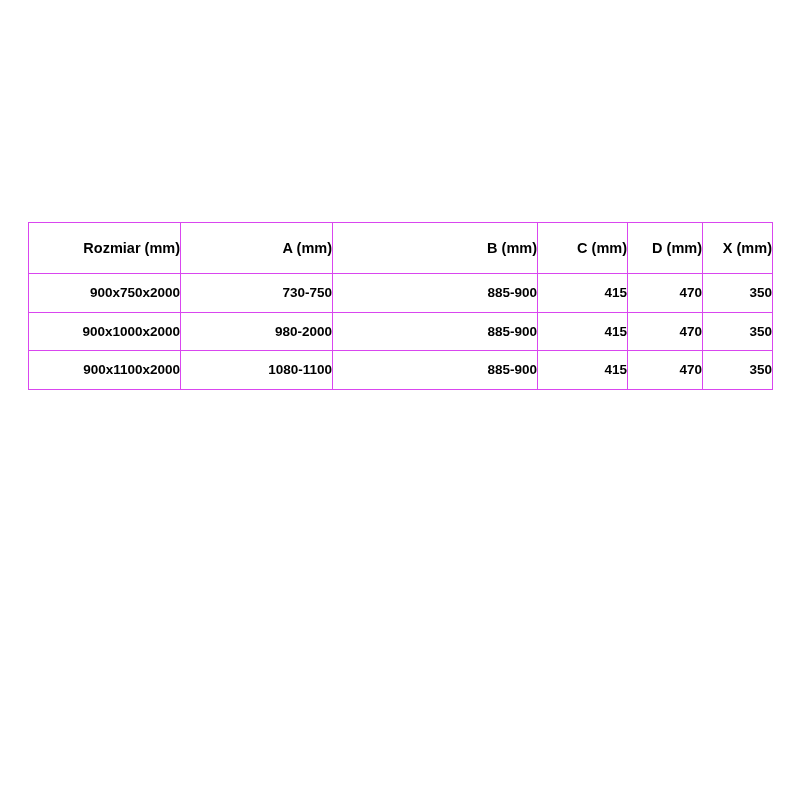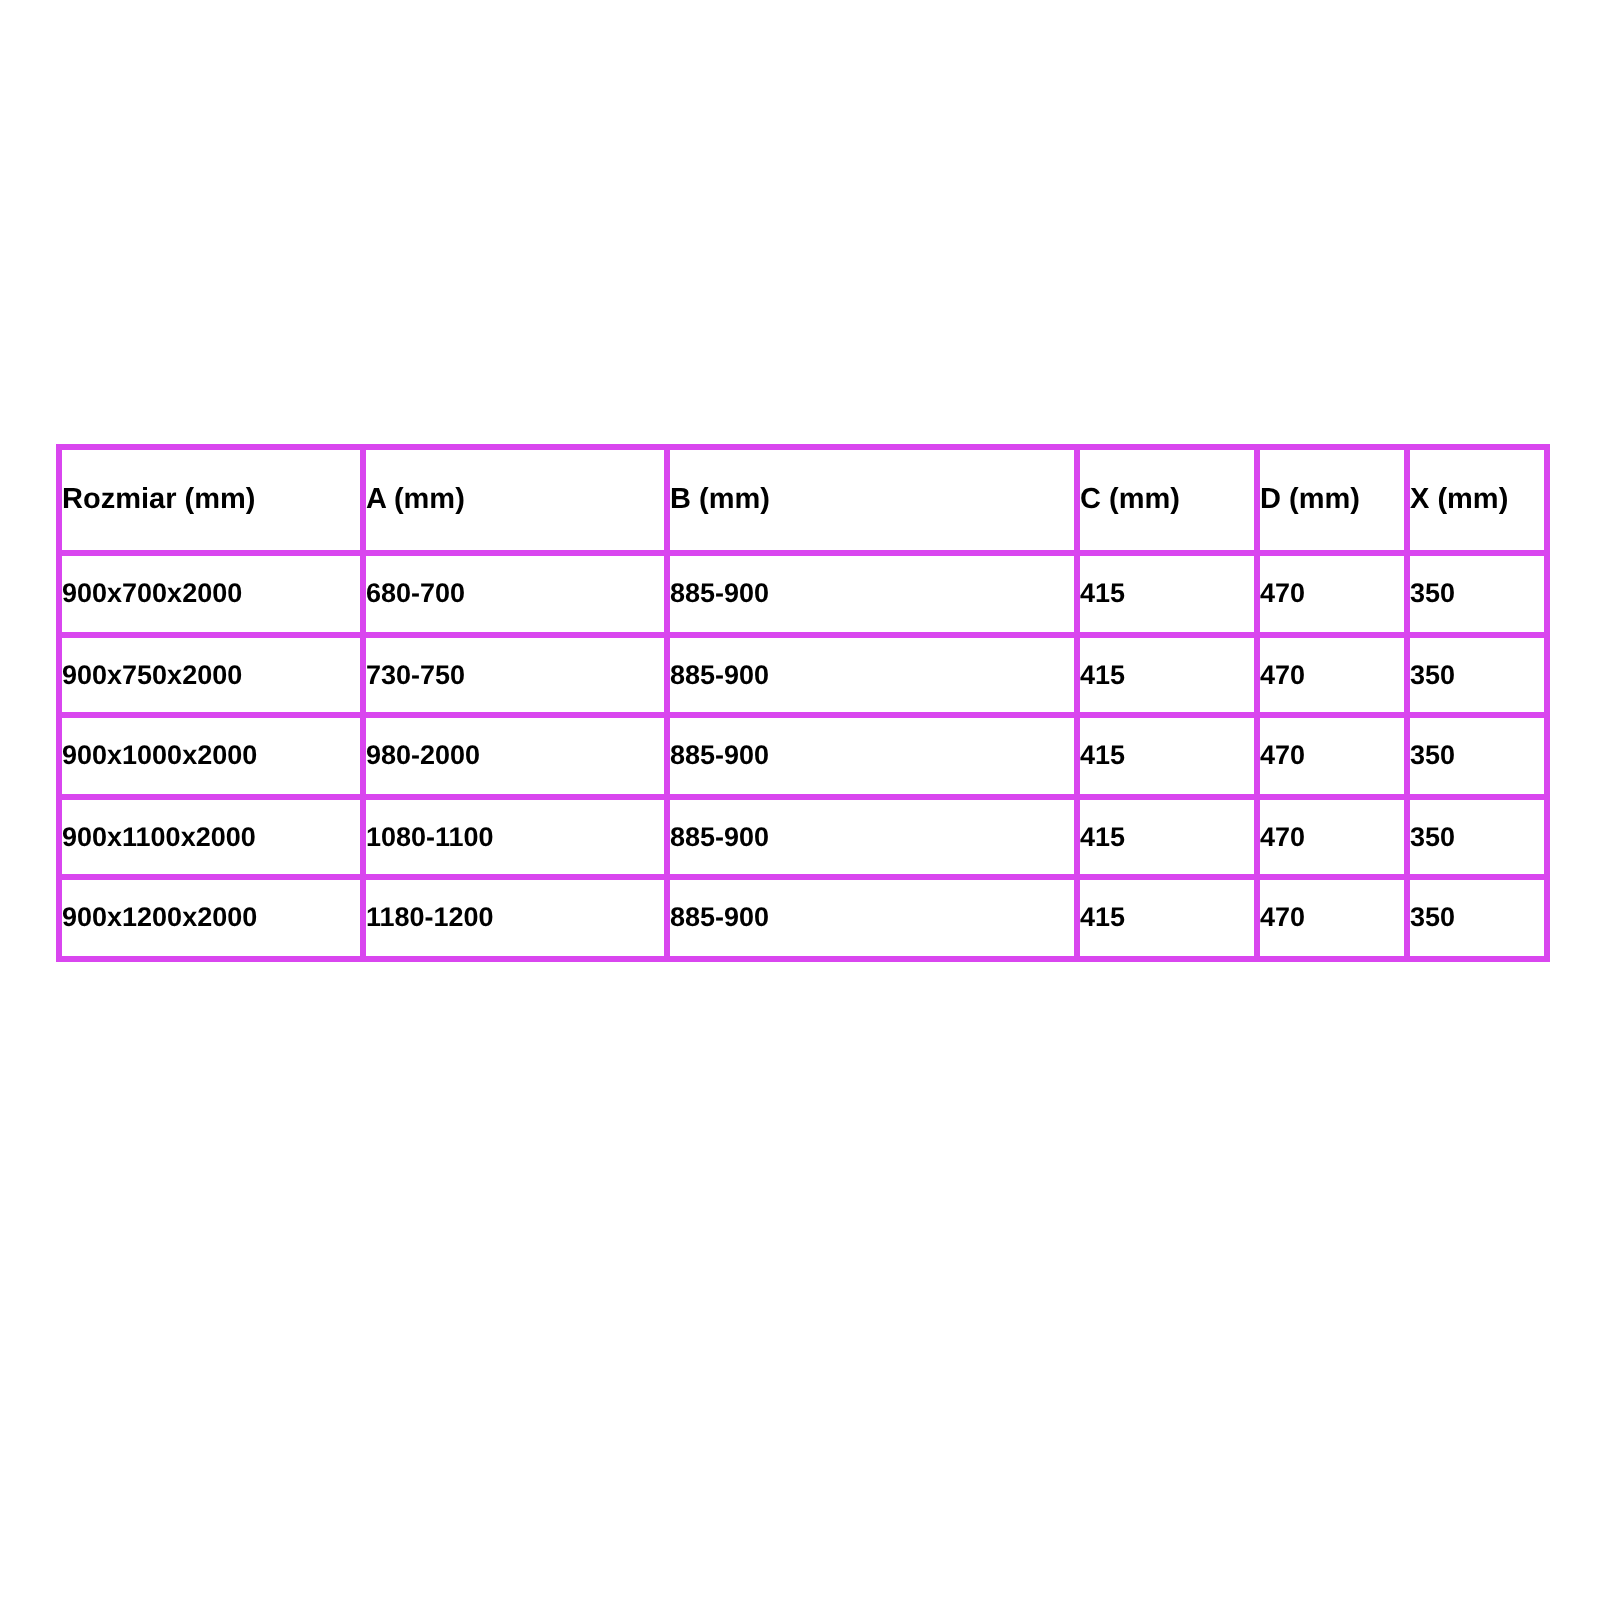--- a/index.html
+++ b/index.html
@@ -25,22 +25,22 @@
     top: 222px;
     width: 744px;
   }
   table.spec {
     border-collapse: collapse;
     width: 744px;
     table-layout: fixed;
   }
   table.spec th,
   table.spec td {
-    border: 3px solid #d946ef;
-    text-align: left;
+    border: 1px solid #d946ef;
+    text-align: right;
     vertical-align: middle;
     font-weight: bold;
     padding: 0;
   }
   table.spec th {
     height: 50px;
     font-size: 14.5px;
   }
   table.spec td {
     height: 37.5px;
@@ -75,28 +75,20 @@
           <th>Rozmiar (mm)</th>
           <th>A (mm)</th>
           <th>B (mm)</th>
           <th>C (mm)</th>
           <th>D (mm)</th>
           <th>X (mm)</th>
         </tr>
       </thead>
       <tbody>
         <tr>
-          <td class="size-cell">900x700x2000</td>
-          <td>680-700</td>
-          <td>885-900</td>
-          <td>415</td>
-          <td>470</td>
-          <td>350</td>
-        </tr>
-        <tr>
           <td class="size-cell">900x750x2000</td>
           <td>730-750</td>
           <td>885-900</td>
           <td>415</td>
           <td>470</td>
           <td>350</td>
         </tr>
         <tr>
           <td class="size-cell">900x1000x2000</td>
           <td>980-2000</td>
@@ -106,24 +98,16 @@
           <td>350</td>
         </tr>
         <tr>
           <td class="size-cell">900x1100x2000</td>
           <td>1080-1100</td>
           <td>885-900</td>
           <td>415</td>
           <td>470</td>
           <td>350</td>
         </tr>
-        <tr>
-          <td class="size-cell">900x1200x2000</td>
-          <td>1180-1200</td>
-          <td>885-900</td>
-          <td>415</td>
-          <td>470</td>
-          <td>350</td>
-        </tr>
       </tbody>
     </table>
   </div>
 </div>
 
 </body></html>

